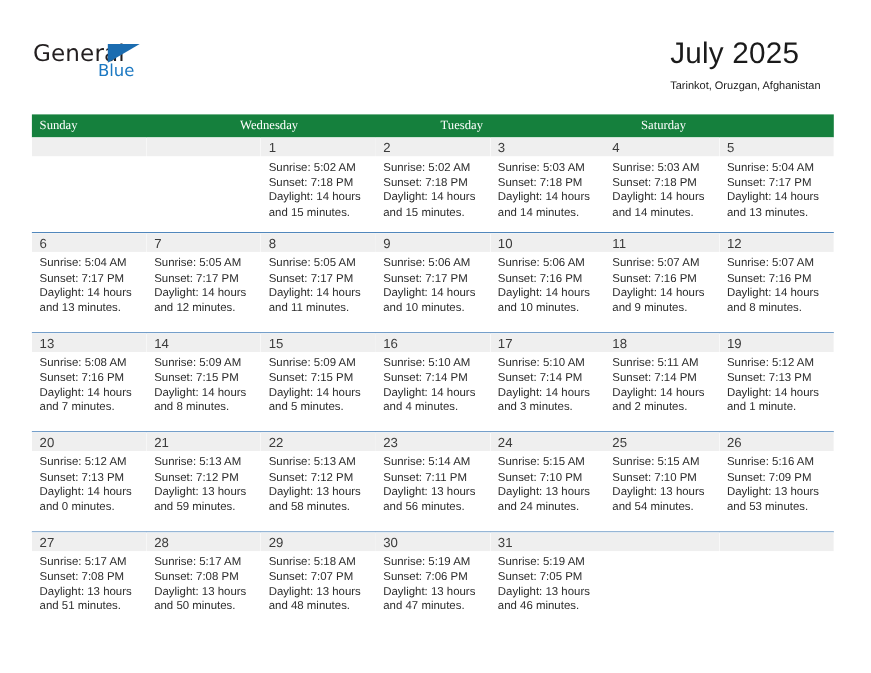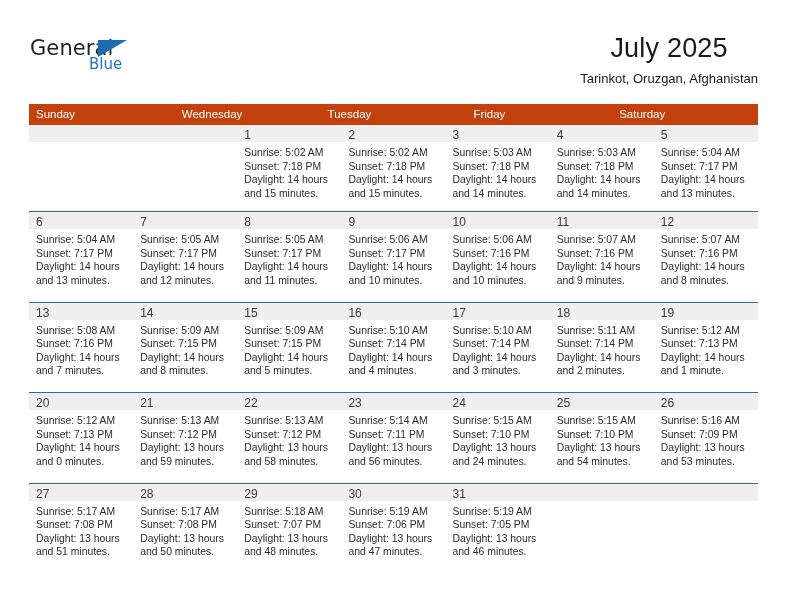--- a/index.html
+++ b/index.html
@@ -62,52 +62,53 @@
     left: 59px;
     top: 19px;
     font-size: 15px;
     color: #1b78c2;
     font-family: "DejaVu Sans", sans-serif;
     font-weight: 400;
   }
 
   .title-block {
     position: absolute;
-    right: 0;
+    right: 12px;
     top: 0;
-    text-align: center;
+    text-align: left;
   }
   .cal-title {
     font-size: 27px;
     font-weight: 400;
     color: #1a1a1a;
     line-height: 32px;
     letter-spacing: 0.2px;
     font-family: "Liberation Sans", sans-serif;
   }
   .cal-subtitle {
     margin-top: 6px;
-    font-size: 13px;
+    font-size: 10px;
     font-weight: 400;
     color: #1a1a1a;
     line-height: 18px;
     font-family: "Liberation Sans", sans-serif;
   }
 
   
   .calendar {
     position: absolute;
     left: 29px;
     top: 104px;
     width: 729px;
   }
   .weekday-header {
     display: flex;
-    background: #c2410c;
+    background: #15803d;
     height: 21px;
+    font-family: Liberation Serif, serif;
   }
   .weekday-cell {
     flex: 1 1 0;
     font-size: 11.5px;
     color: #ffffff;
     line-height: 21px;
     padding-left: 7px;
     box-sizing: border-box;
     white-space: nowrap;
     overflow: hidden;
@@ -176,21 +177,20 @@
     </div>
 
   </div>
 
   <div class="calendar">
 
     <div class="weekday-header">
       <div class="weekday-cell">Sunday</div>
       <div class="weekday-cell">Wednesday</div>
       <div class="weekday-cell">Tuesday</div>
-      <div class="weekday-cell">Friday</div>
       <div class="weekday-cell">Saturday</div>
     </div>
 
     <div id="weeks-container">
         <div class="week-row first">
           <div class="day-cell empty">
             <div class="day-number-band"><span class="day-number"></span></div>
           </div>
           <div class="day-cell empty">
             <div class="day-number-band"><span class="day-number"></span></div>

